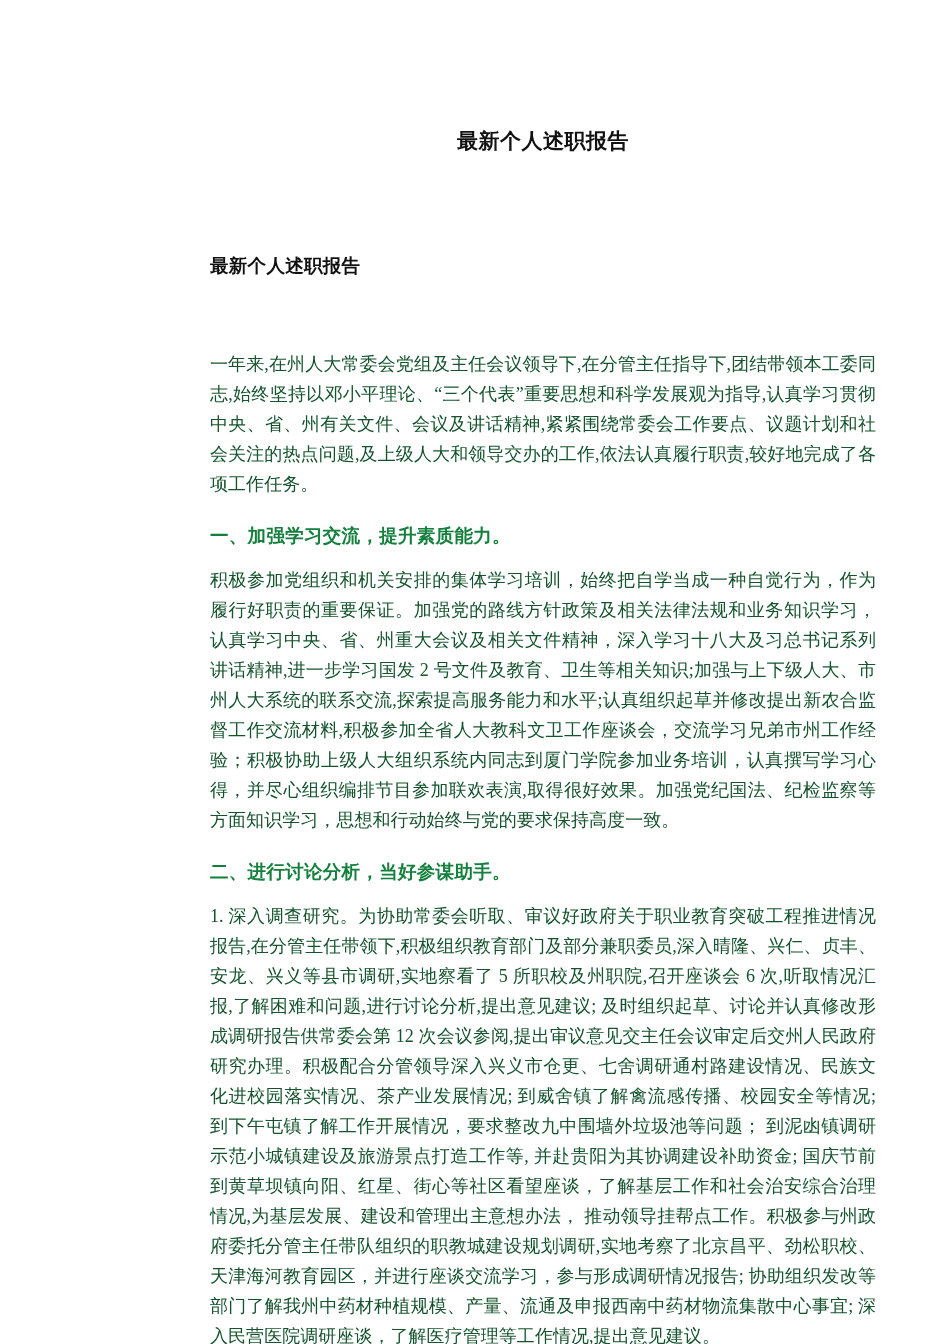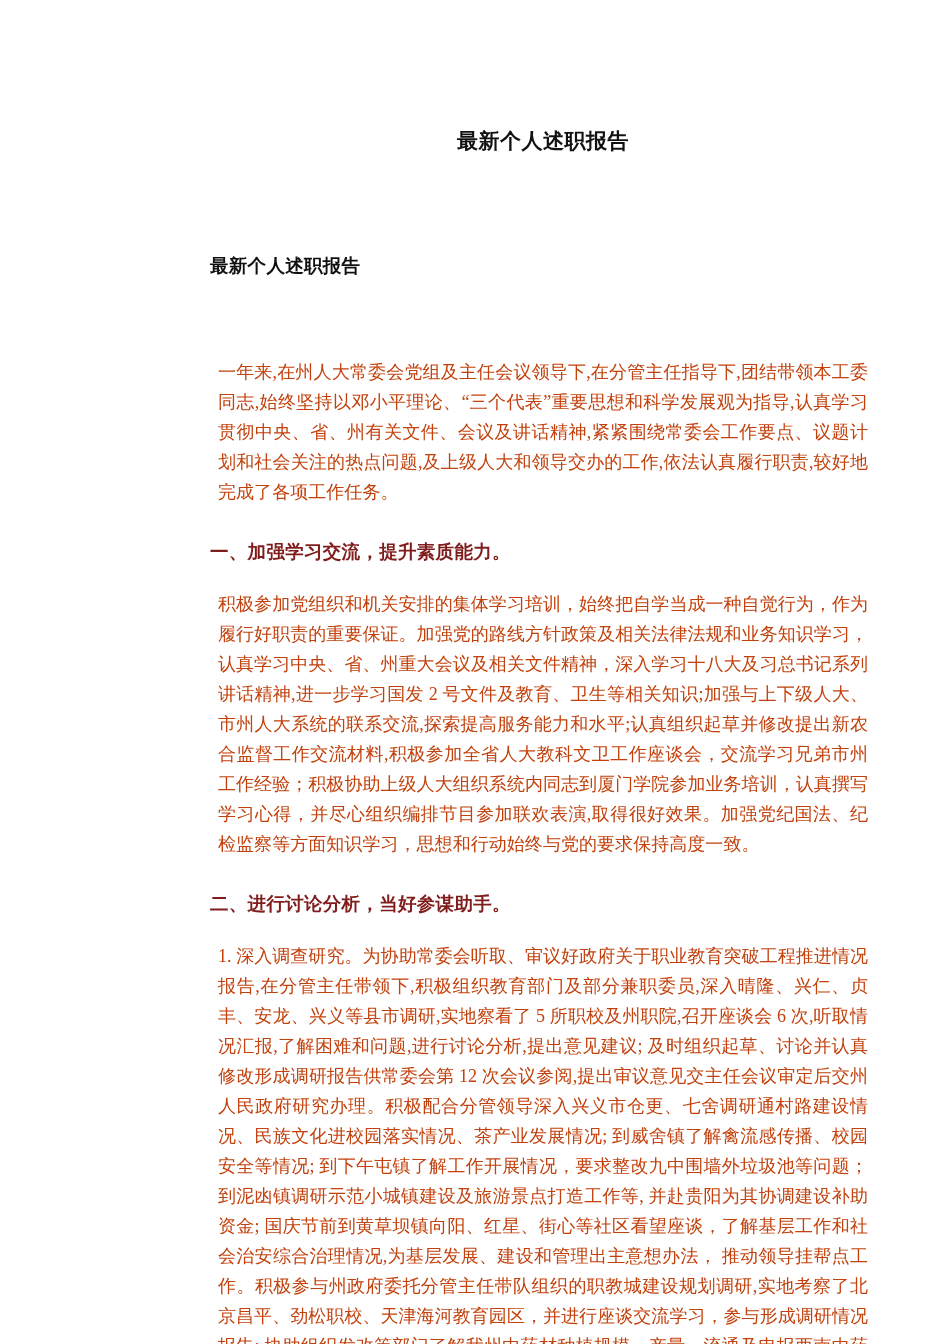--- a/index.html
+++ b/index.html
@@ -42,37 +42,37 @@
     font-weight: bold;
     line-height: 30px;
     margin: 0;
     padding-top: 95px;
     color: #111111;
     letter-spacing: 0.3px;
   }
   .para {
     font-size: 18px;
     line-height: 30px;
-    margin: 8px;
+    margin: 0;
     text-align: justify;
     text-justify: inter-ideograph;
-    color: #c2410c;
+    color: #14532d;
     letter-spacing: 0.05px;
   }
   .para.first-body {
     padding-top: 68px;
   }
   .section-heading {
     font-size: 18.5px;
     font-weight: bold;
     line-height: 30px;
     margin: 0;
     padding-top: 22px;
     padding-bottom: 4px;
-    color: #7f1d1d;
+    color: #15803d;
     letter-spacing: 0.3px;
   }
   .para.after-heading {
     padding-top: 10px;
   }
 </style>
 </head>
 <body>
 
 <div class="page">

